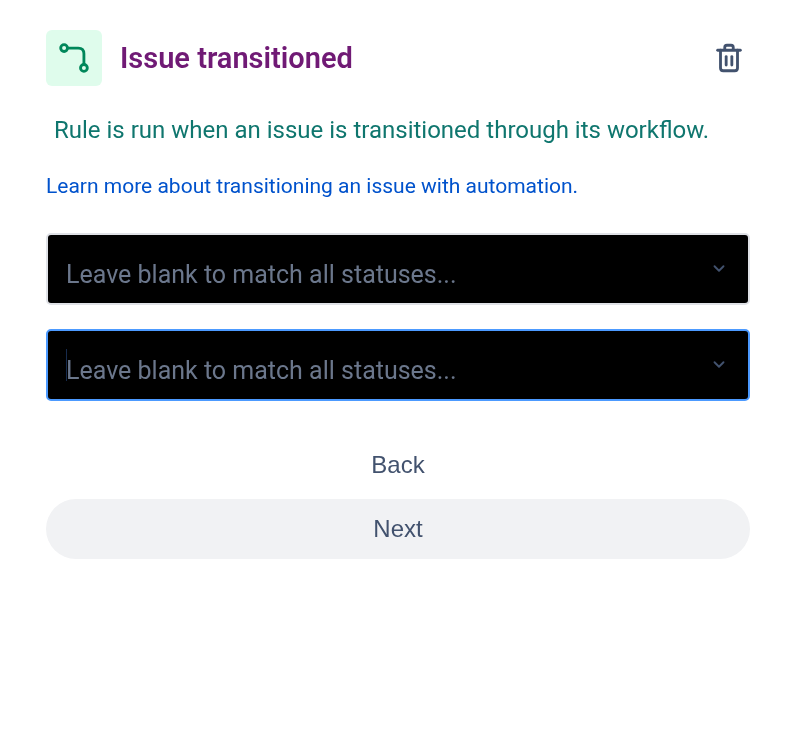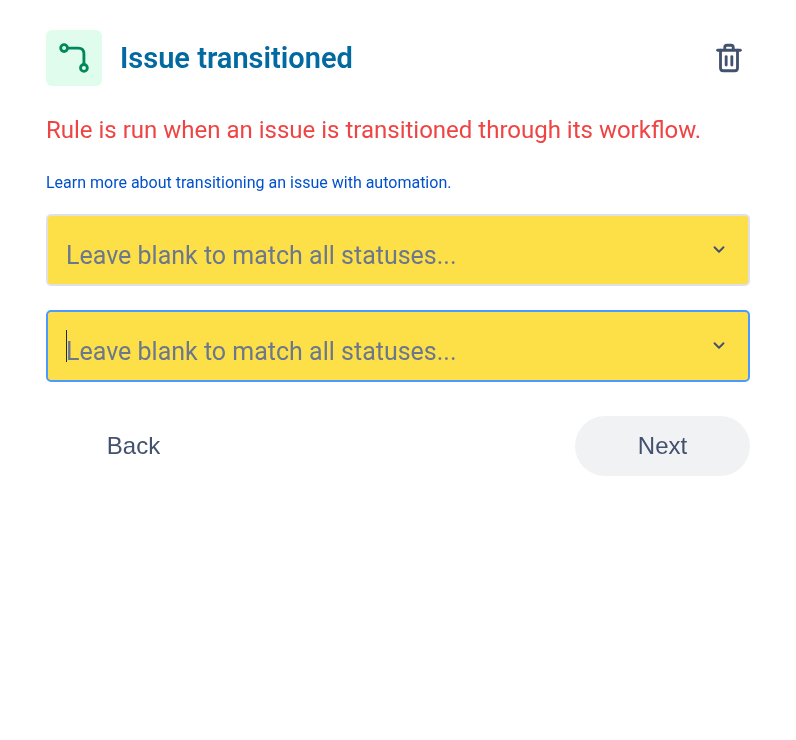--- a/index.html
+++ b/index.html
@@ -31,45 +31,46 @@
       background: #DFFCEC;
       border-radius: 6px;
       display: flex;
       align-items: center;
       justify-content: center;
       flex-shrink: 0;
     }
     .title {
       font-size: 29px;
       font-weight: 600;
-      color: #0369a1;
+      color: #701a75;
     }
     .trash-btn {
       background: none;
       border: none;
       cursor: pointer;
       padding: 4px;
       color: #42526E;
       display: flex;
       align-items: center;
       justify-content: center;
     }
     .description {
       font-size: 24px;
       line-height: 1.4;
-      color: #ef4444;
+      color: #0f766e;
       margin-bottom: 24px;
+      margin-left: 8px;
     }
     .learn-link {
-      font-size: 16px;
+      font-size: 21px;
       line-height: 1.4;
       color: #0052CC;
       text-decoration: none;
       display: inline-block;
-      margin-bottom: 20px;
+      margin-bottom: 32px;
       cursor: pointer;
     }
     .field-group {
       margin-bottom: 24px;
     }
     .field-label {
       font-size: 21px;
       font-weight: 600;
       color: #6B778C;
       margin-bottom: 10px;
@@ -77,21 +78,21 @@
     }
     .select-wrap {
       position: relative;
       width: 100%;
     }
     .select-box {
       width: 100%;
       height: 72px;
       border: 2px solid #DFE1E6;
       border-radius: 5px;
-      background: #fde047;
+      background: #000000;
       padding: 12px 50px 0 18px;
       font-size: 25px;
       color: #5E6C84;
       display: flex;
       align-items: center;
       cursor: pointer;
       position: relative;
     }
     .select-box.focused {
       border: 2px solid #4C9AFF;
@@ -110,23 +111,24 @@
       position: absolute;
       left: 18px;
       top: 50%;
       transform: translateY(-50%);
       width: 1px;
       height: 32px;
       background: #172B4D;
     }
     .footer-row {
       display: flex;
-      justify-content: space-between;
+      justify-content: flex-start;
       gap: 4px;
       margin-top: 34px;
+      flex-direction: column;
     }
     .btn {
       height: 60px;
       min-width: 175px;
       border: none;
       border-radius: 5px;
       font-size: 24px;
       font-weight: 500;
       cursor: pointer;
       display: flex;

